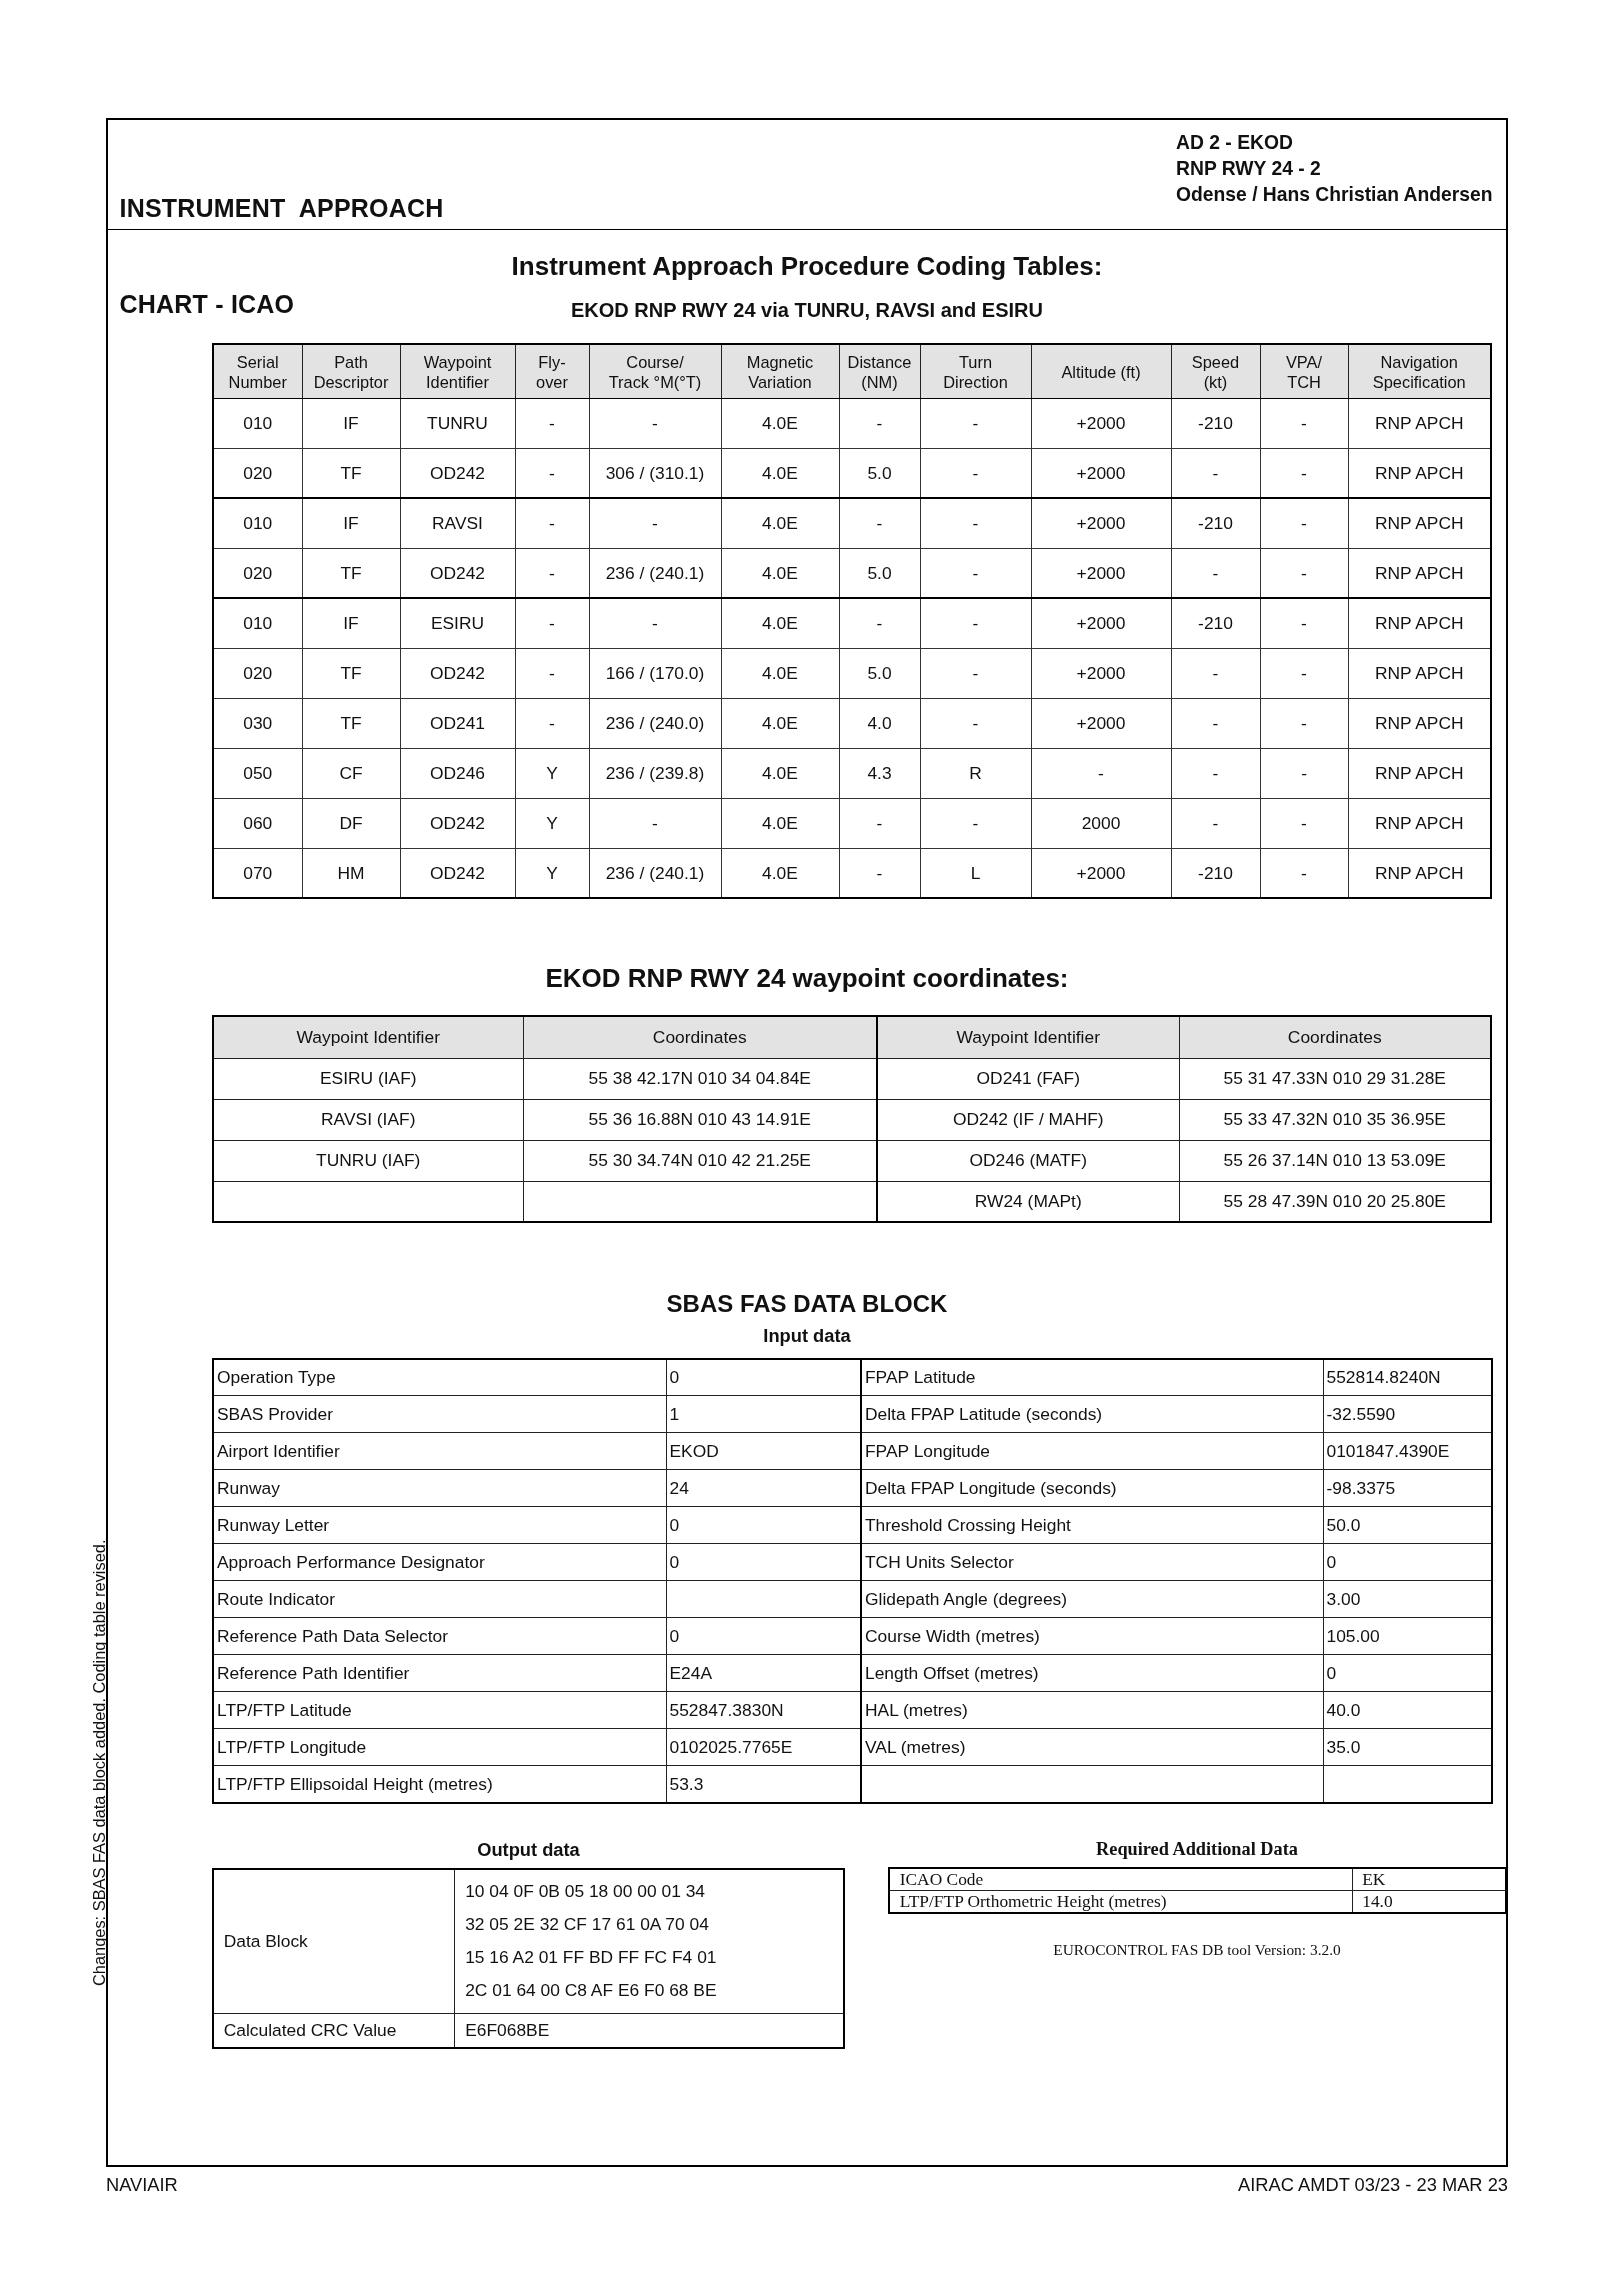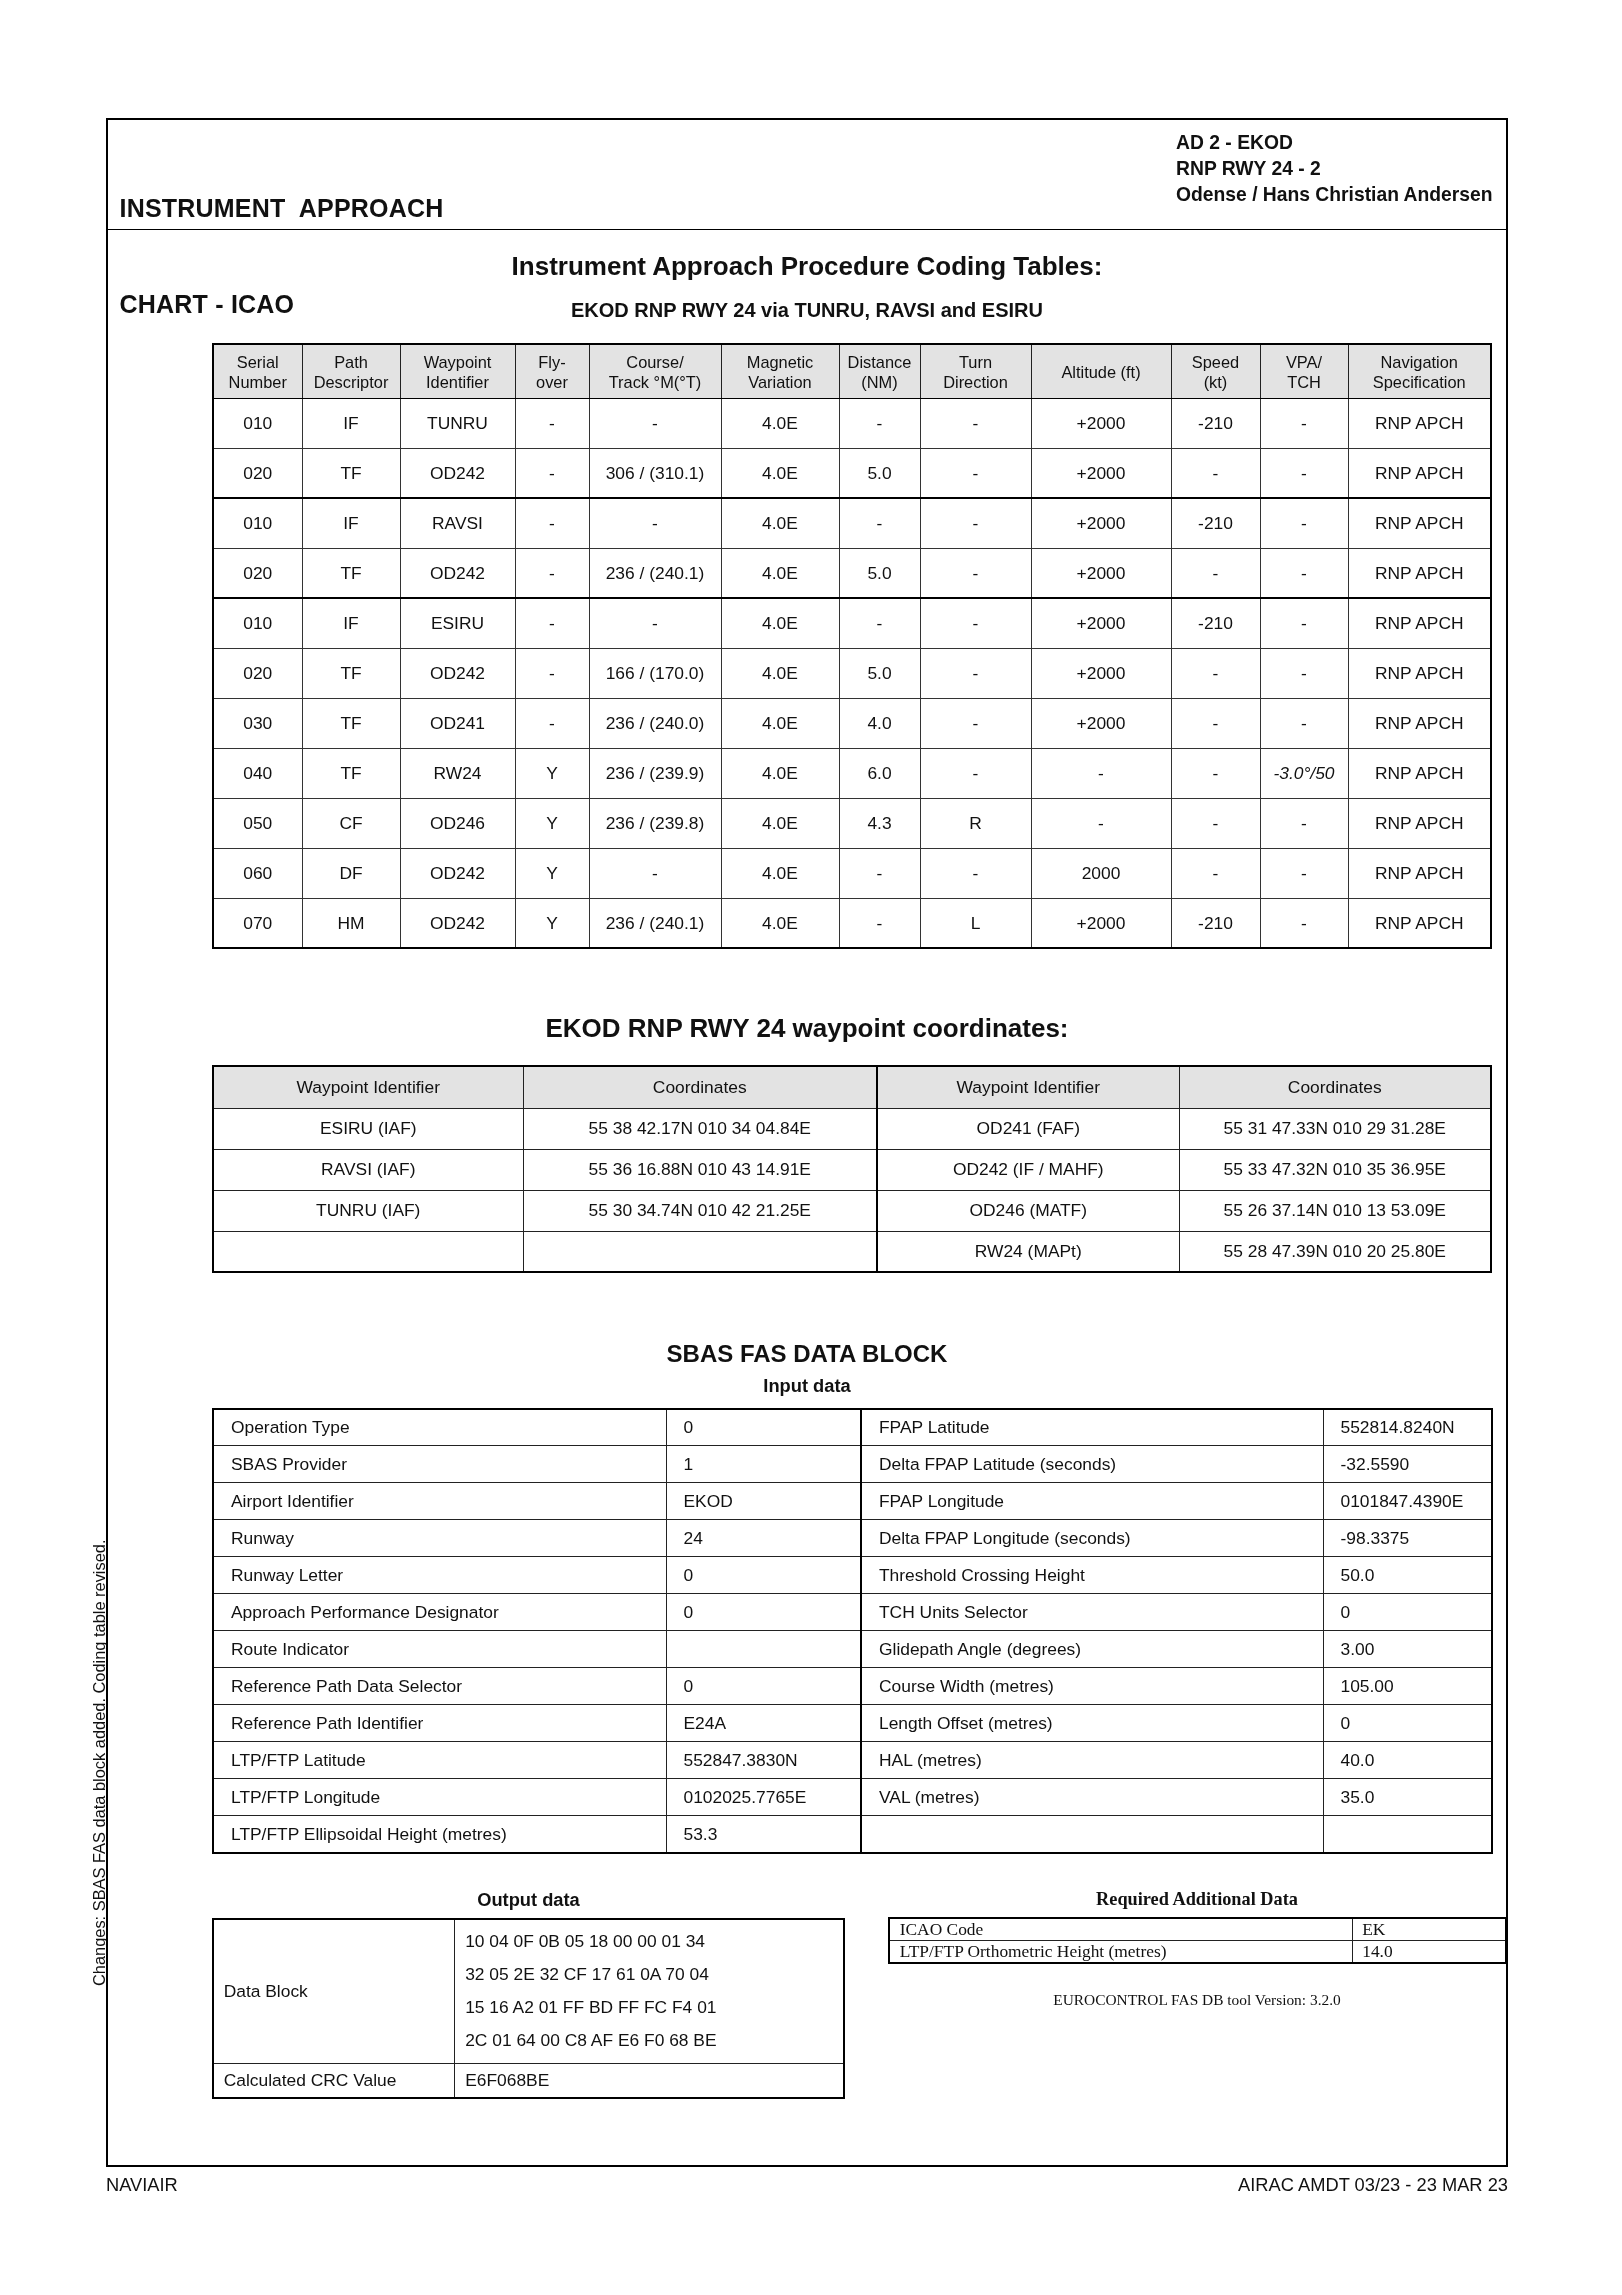--- a/index.html
+++ b/index.html
@@ -26,21 +26,21 @@
   .coding tbody tr:nth-child(8) td:nth-child(11) { font-style: italic; }
 
   .wp-title { margin-top: 64px; }
   .wp { width: 1278px; margin-top: 21px; border: 2.9px solid #000; font-size: 17.4px; }
   .wp th { background: #e3e3e3; font-weight: normal; height: 42px; border: 1.4px solid #222; text-align: center; vertical-align: middle; }
   .wp td { height: 41px; border: 1.4px solid #222; text-align: center; vertical-align: middle; }
   .wp th:nth-child(3), .wp td:nth-child(3) { border-left: 2.9px solid #000; }
 
   .sbas-title { margin-top: 67px; font-size: 24px; }
   .input { width: 1278px; margin-top: 10.6px; border: 2.9px solid #000; font-size: 17.4px; }
-  .input td { height: 37px; border: 1.4px solid #222; padding: 0 17px; vertical-align: middle; }
+  .input td { height: 37px; border: 1.4px solid #222; padding: 0 3px; vertical-align: middle; }
   .input td:nth-child(3) { border-left: 2.9px solid #000; }
 
   .bottom-row { display: flex; margin-left: 104px; margin-top: 35px; align-items: flex-start; }
   .out-col { width: 702px; }
   .req-col { width: 618px; margin-left: 43px; font-family: Liberation Serif, serif; }
   .bottom-row .title3 { margin-top: 0; }
   .bottom-row table { margin-left: 0; width: 100%; margin-top: 6.8px; border: 2.9px solid #000; font-size: 17.4px; }
   .out td { border: 1.4px solid #222; padding: 5.8px 9.7px; vertical-align: middle; }
   .out .hex { line-height: 33px; white-space: pre-line; }
   .req td { height: 22px; border: 1.4px solid #222; padding: 0 9.7px; vertical-align: middle; }
@@ -205,34 +205,20 @@
           <td>TF</td>
           <td>OD241</td>
           <td>-</td>
           <td>236 / (240.0)</td>
           <td>4.0E</td>
           <td>4.0</td>
           <td>-</td>
           <td>+2000</td>
           <td>-</td>
           <td>-</td>
-          <td>RNP APCH</td>
-        </tr>
-        <tr>
-          <td>040</td>
-          <td>TF</td>
-          <td>RW24</td>
-          <td>Y</td>
-          <td>236 / (239.9)</td>
-          <td>4.0E</td>
-          <td>6.0</td>
-          <td>-</td>
-          <td>-</td>
-          <td>-</td>
-          <td>-3.0°/50</td>
           <td>RNP APCH</td>
         </tr>
         <tr>
           <td>050</td>
           <td>CF</td>
           <td>OD246</td>
           <td>Y</td>
           <td>236 / (239.8)</td>
           <td>4.0E</td>
           <td>4.3</td>

